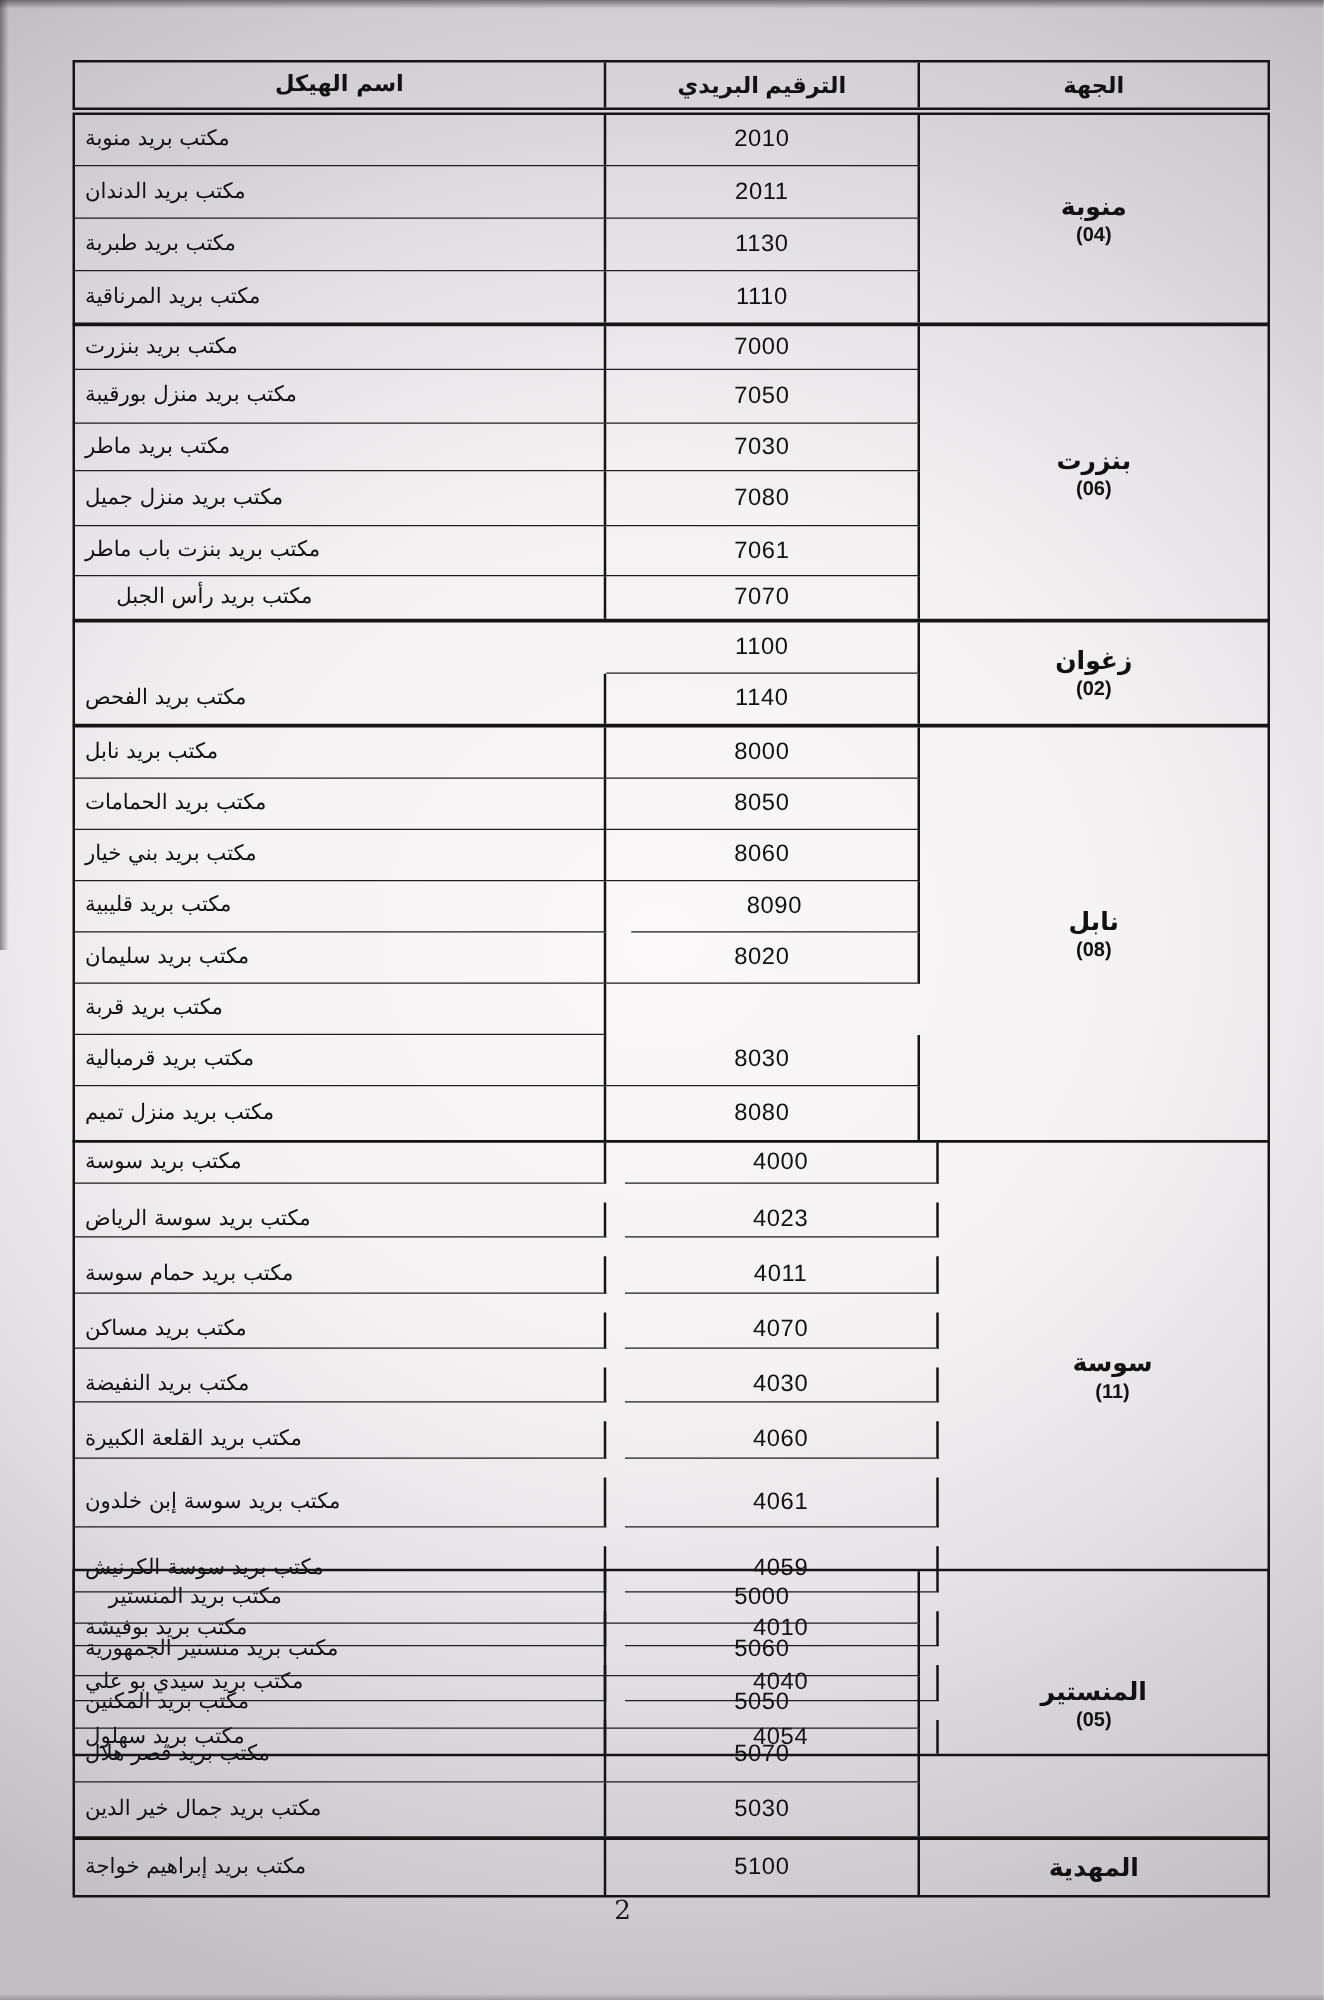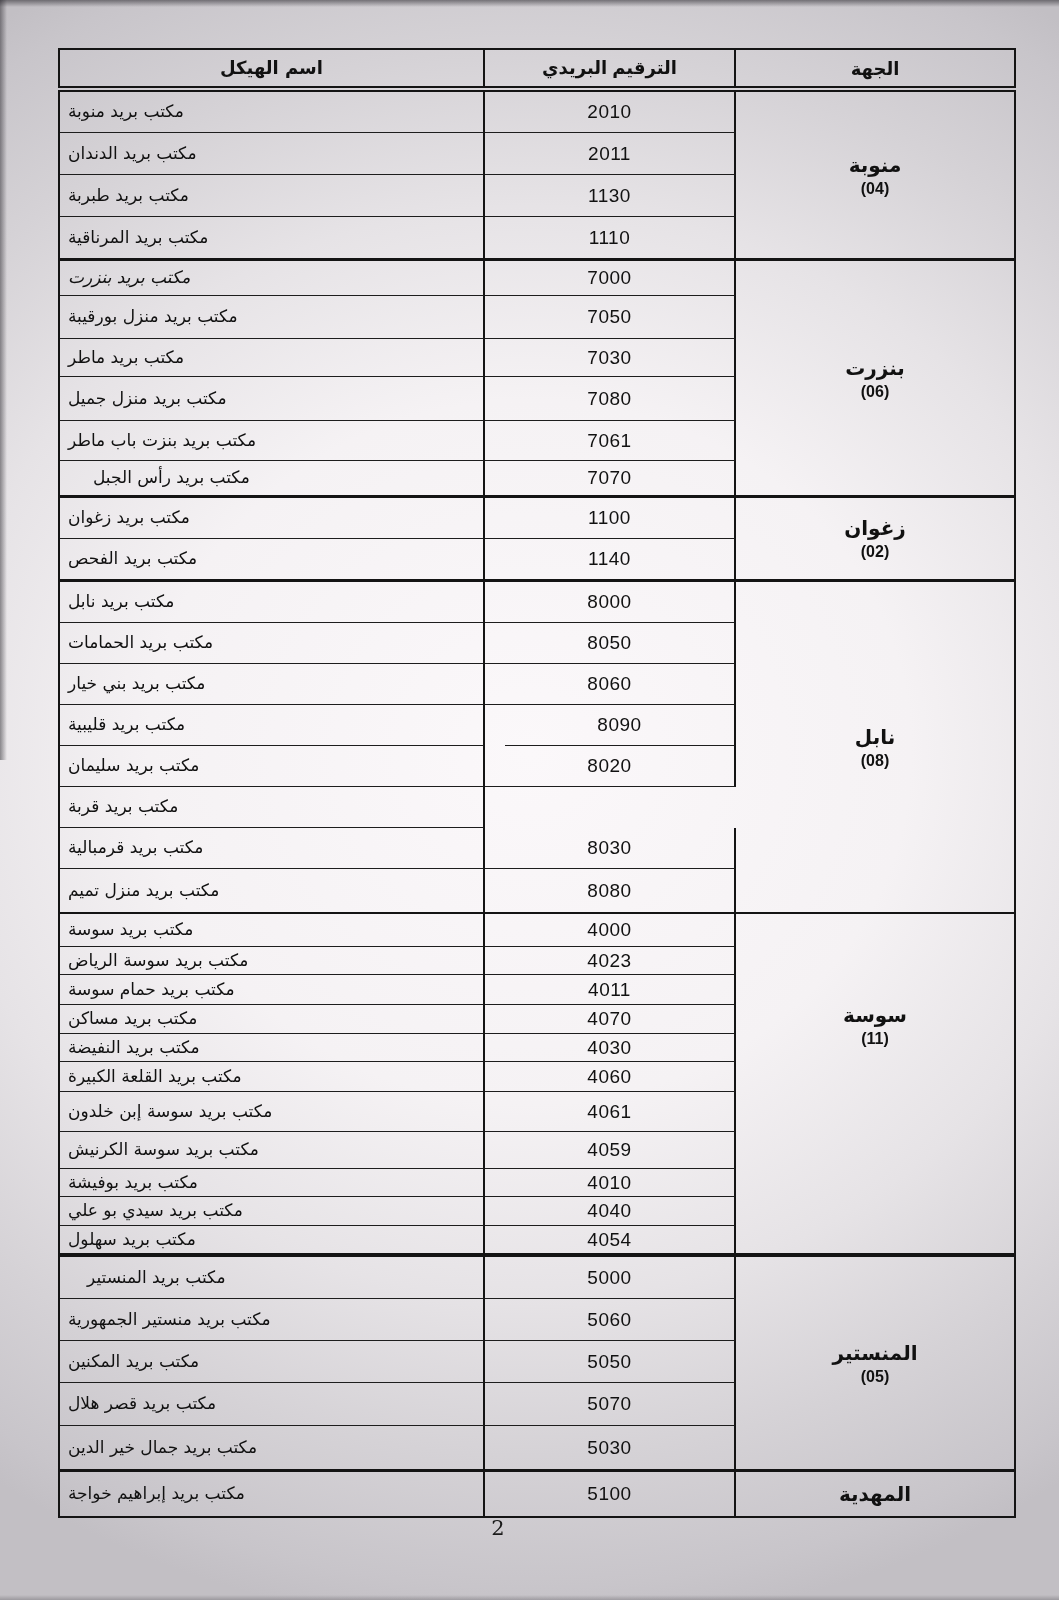--- a/index.html
+++ b/index.html
@@ -66,39 +66,38 @@
       <div class="cell name-cell sep-b" style="grid-row: 3;">مكتب بريد طبربة</div>
       <div class="cell code-cell sep-b" style="grid-row: 3;">1130</div>
       <div class="cell name-cell" style="grid-row: 4;">مكتب بريد المرناقية</div>
       <div class="cell code-cell" style="grid-row: 4;">1110</div>
       <div class="cell region-cell">
         <div class="region-name">منوبة</div>
         <div class="region-num">(04)</div>
       </div>
     </div>
     <div class="block" style="top: 259px; grid-template-rows: 35px 43px 38px 44px 40px 34px;">
-      <div class="cell name-cell sep-b" style="grid-row: 1; font-style: italic;">مكتب بريد بنزرت</div>
+      <div class="cell name-cell sep-b" style="grid-row: 1;">مكتب بريد بنزرت</div>
       <div class="cell code-cell sep-b" style="grid-row: 1;">7000</div>
       <div class="cell name-cell sep-b" style="grid-row: 2;">مكتب بريد منزل بورقيبة</div>
       <div class="cell code-cell sep-b" style="grid-row: 2;">7050</div>
       <div class="cell name-cell sep-b" style="grid-row: 3;">مكتب بريد ماطر</div>
       <div class="cell code-cell sep-b" style="grid-row: 3;">7030</div>
       <div class="cell name-cell sep-b" style="grid-row: 4;">مكتب بريد منزل جميل</div>
       <div class="cell code-cell sep-b" style="grid-row: 4;">7080</div>
       <div class="cell name-cell sep-b" style="grid-row: 5;">مكتب بريد بنزت باب ماطر</div>
       <div class="cell code-cell sep-b" style="grid-row: 5;">7061</div>
       <div class="cell name-cell" style="grid-row: 6; padding-left: 33px;">مكتب بريد رأس الجبل</div>
       <div class="cell code-cell" style="grid-row: 6;">7070</div>
       <div class="cell region-cell">
         <div class="region-name">بنزرت</div>
         <div class="region-num">(06)</div>
       </div>
     </div>
     <div class="block" style="top: 496px; grid-template-rows: 41px 40px;">
-      <div class="cell name-cell sep-b" style="grid-row: 1;">مكتب بريد زغوان</div>
       <div class="cell code-cell sep-b" style="grid-row: 1;">1100</div>
       <div class="cell name-cell" style="grid-row: 2;">مكتب بريد الفحص</div>
       <div class="cell code-cell" style="grid-row: 2;">1140</div>
       <div class="cell region-cell">
         <div class="region-name">زغوان</div>
         <div class="region-num">(02)</div>
       </div>
     </div>
     <div class="block" style="top: 580px; grid-template-rows: 41px 41px 41px 41px 41px 41px 41px 43px;">
       <div class="cell name-cell sep-b" style="grid-row: 1;">مكتب بريد نابل</div>
@@ -114,21 +113,21 @@
       <div class="cell name-cell sep-b" style="grid-row: 6;">مكتب بريد قربة</div>
       <div class="cell name-cell sep-b" style="grid-row: 7;">مكتب بريد قرمبالية</div>
       <div class="cell code-cell sep-b" style="grid-row: 7;">8030</div>
       <div class="cell name-cell" style="grid-row: 8;">مكتب بريد منزل تميم</div>
       <div class="cell code-cell" style="grid-row: 8;">8080</div>
       <div class="cell region-cell">
         <div class="region-name">نابل</div>
         <div class="region-num">(08)</div>
       </div>
     </div>
-    <div class="block" style="top: 912px; grid-template-rows: 33px 28px 30px 29px 28px 30px 40px 37px 28px 29px 27px;">
+    <div class="block" style="top: 912px; grid-template-rows: 33px 28px 30px 29px 28px 30px 40px 37px 28px 29px 27px; gap: 15px;">
       <div class="cell name-cell sep-b" style="grid-row: 1;">مكتب بريد سوسة</div>
       <div class="cell code-cell sep-b" style="grid-row: 1;">4000</div>
       <div class="cell name-cell sep-b" style="grid-row: 2;">مكتب بريد سوسة الرياض</div>
       <div class="cell code-cell sep-b" style="grid-row: 2;">4023</div>
       <div class="cell name-cell sep-b" style="grid-row: 3;">مكتب بريد حمام سوسة</div>
       <div class="cell code-cell sep-b" style="grid-row: 3;">4011</div>
       <div class="cell name-cell sep-b" style="grid-row: 4;">مكتب بريد مساكن</div>
       <div class="cell code-cell sep-b" style="grid-row: 4;">4070</div>
       <div class="cell name-cell sep-b" style="grid-row: 5;">مكتب بريد النفيضة</div>
       <div class="cell code-cell sep-b" style="grid-row: 5;">4030</div>

